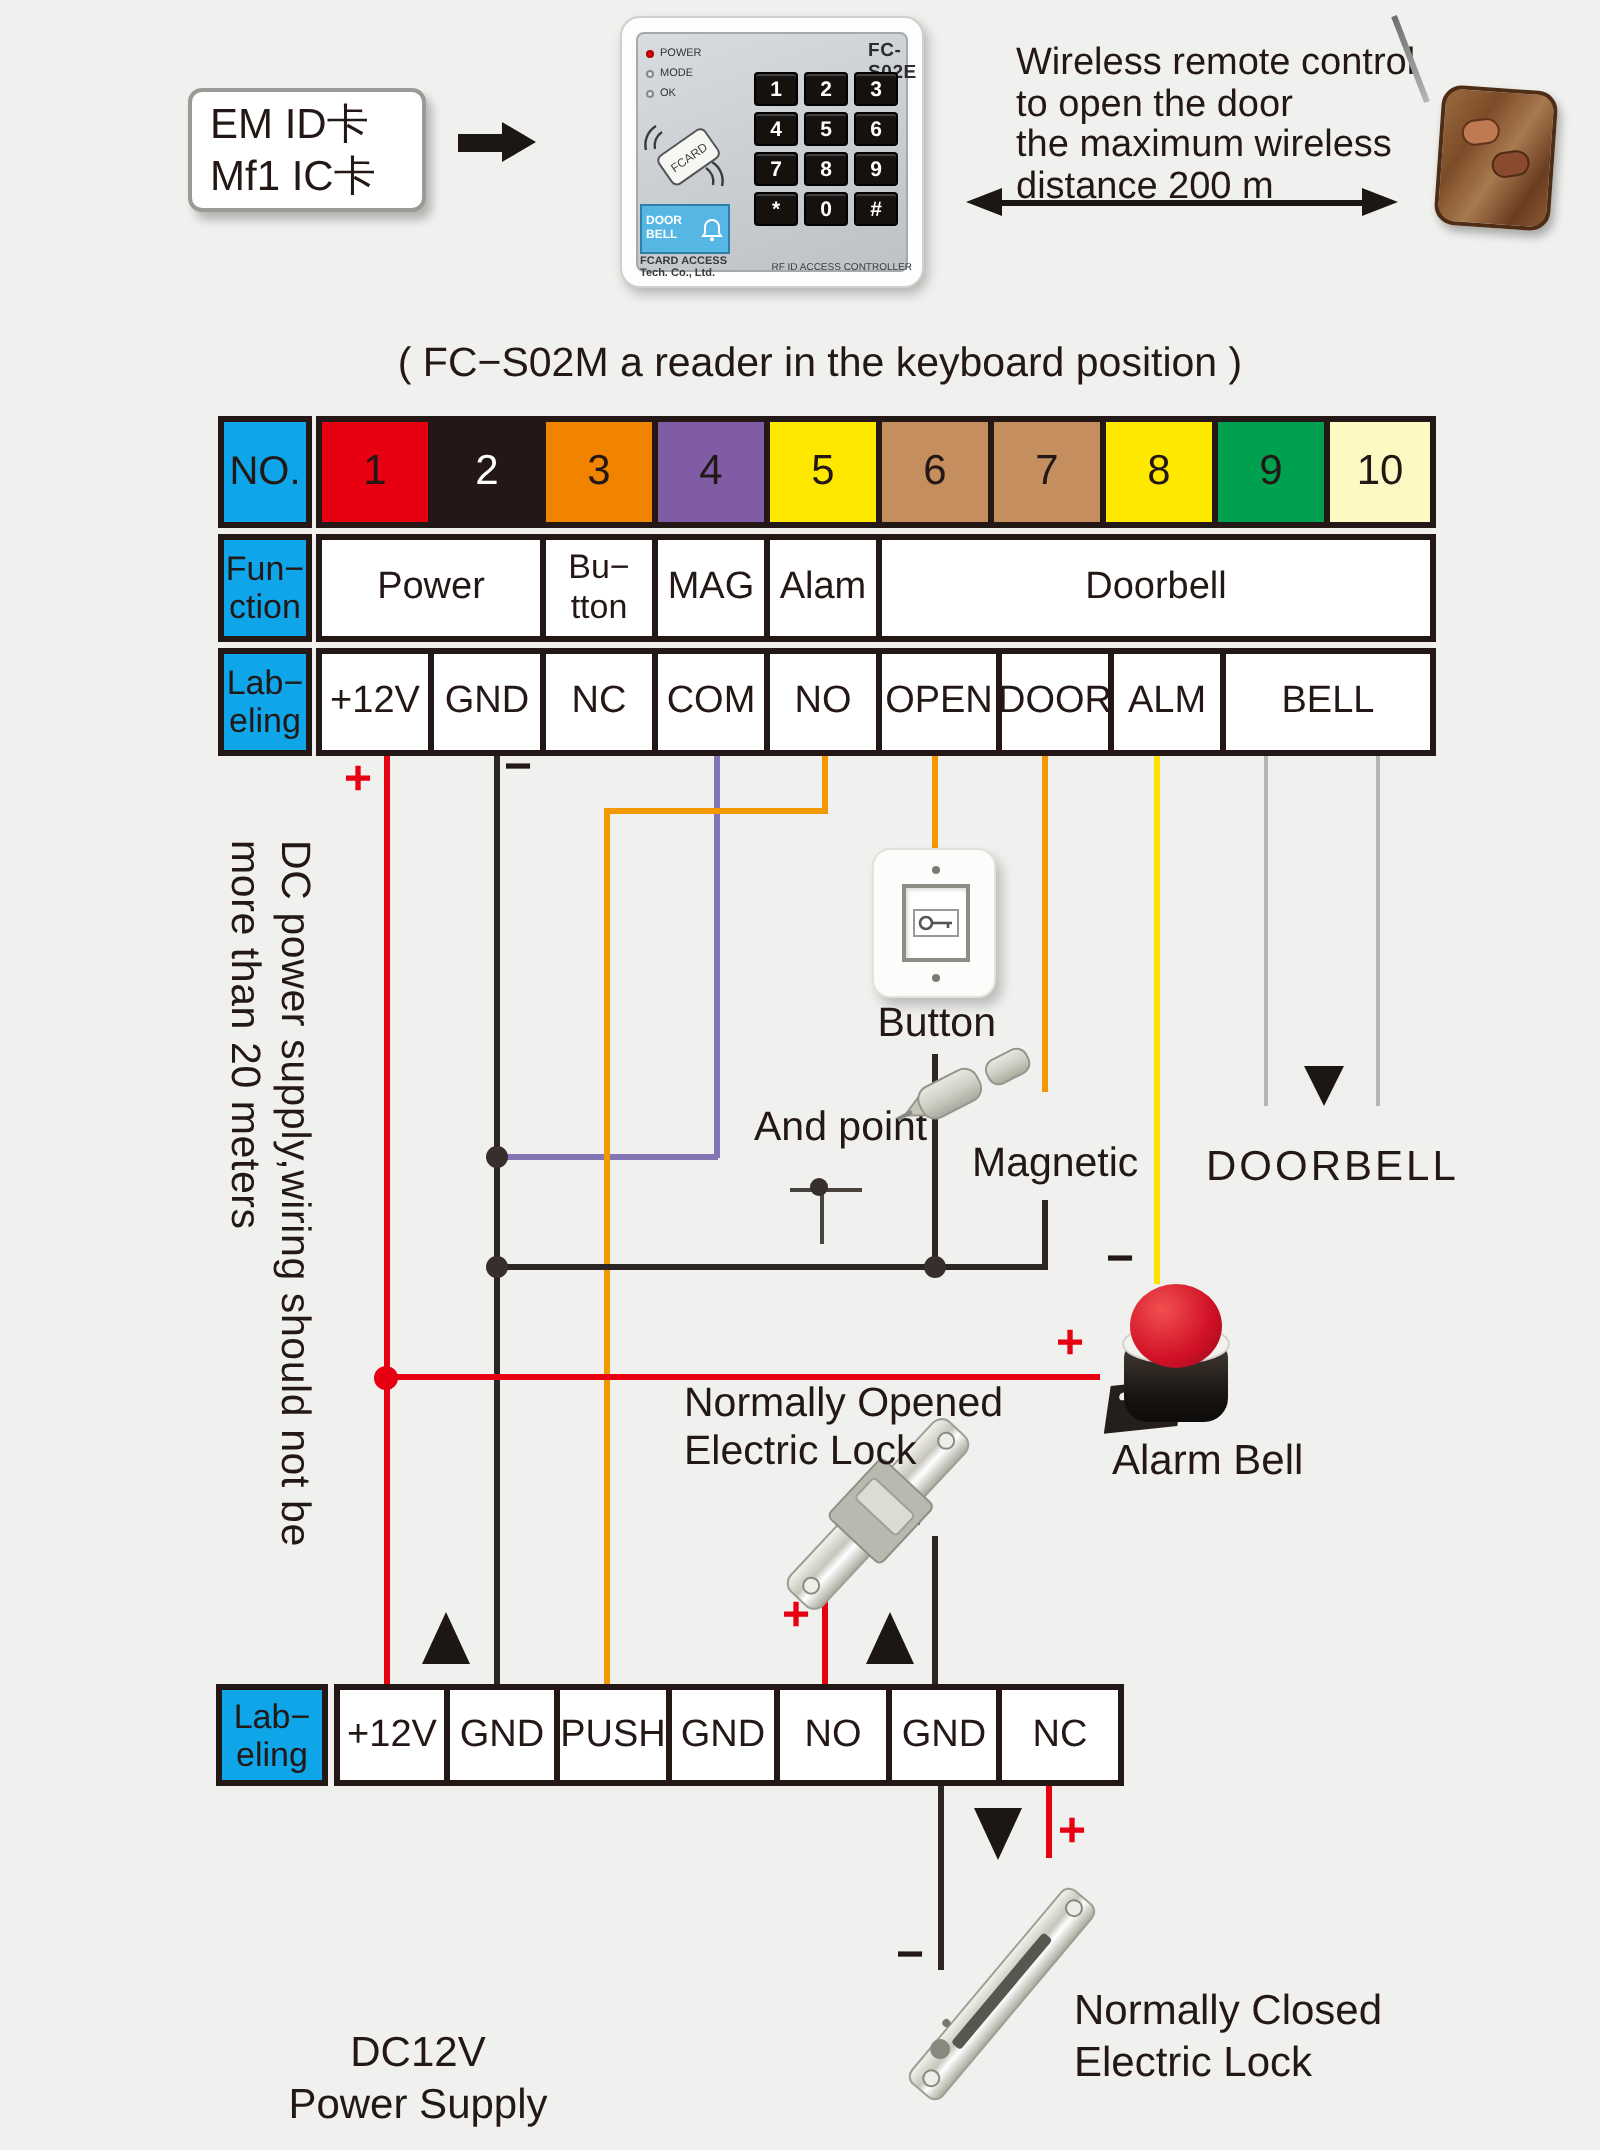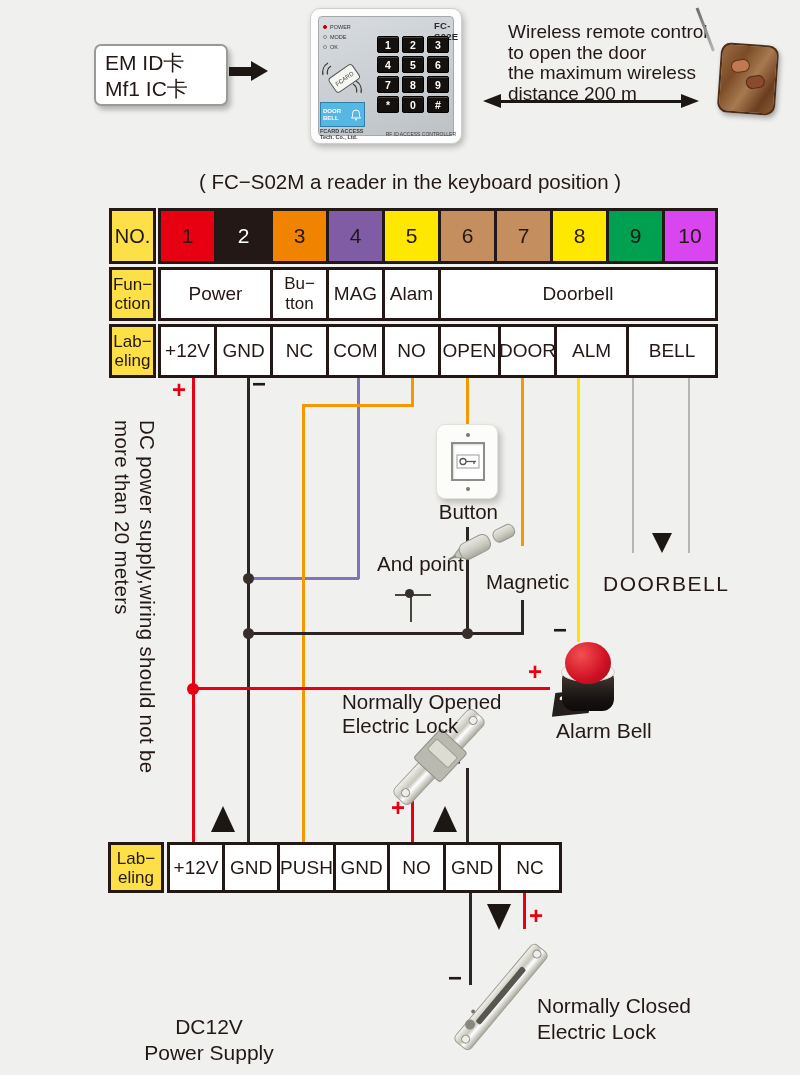--- a/index.html
+++ b/index.html
@@ -28,21 +28,21 @@
   
   .tri-up { position:absolute; width:0; height:0;
     border-left:12px solid transparent; border-right:12px solid transparent;
     border-bottom:26px solid #1d1714; }
   .tri-down { position:absolute; width:0; height:0;
     border-left:12px solid transparent; border-right:12px solid transparent;
     border-top:26px solid #1d1714; }
   .tri-down.small { border-left-width:10px; border-right-width:10px; border-top-width:20px; }
 
   
-  .em-box { left:94px; top:44px; width:134px; height:62px; background:#fff;
+  .em-box { left:94px; top:44px; width:119px; height:62px; background:#fff;
     border:2px solid #9a9a96; border-radius:7px; box-shadow:3px 4px 5px rgba(0,0,0,.25);
     font-size:21px; line-height:26px; padding:4px 0 0 9px; }
   .arrow-shaft { left:229px; top:67px; width:22px; height:9px; background:#1d1714; }
   .arrow-head { left:251px; top:61px; width:0; height:0;
     border-top:10px solid transparent; border-bottom:10px solid transparent;
     border-left:17px solid #1d1714; }
 
   .keypad { left:310px; top:8px; width:152px; height:136px; background:#fdfdfd;
     border:1px solid #cfcfcb; border-radius:10px; box-shadow:2px 3px 6px rgba(0,0,0,.25); }
   .kp-panel { position:absolute; left:7px; top:7px; right:7px; bottom:7px;
@@ -77,21 +77,21 @@
     background:linear-gradient(120deg,#9a6a42,#7c4c28 30%,#a87a50 55%,#6b3d20 80%,#8a5a34);
     box-shadow:2px 3px 5px rgba(0,0,0,.3); }
   .rm-btn1 { position:absolute; left:9px; top:14px; width:19px; height:13px; border-radius:7px;
     background:#c07a52; border:1px solid #5f3319; transform:rotate(-12deg); }
   .rm-btn2 { position:absolute; left:25px; top:29px; width:19px; height:13px; border-radius:7px;
     background:#8a4a2e; border:1px solid #4f2a14; transform:rotate(-12deg); }
 
   .caption { left:100px; top:170px; width:620px; font-size:20.5px; text-align:center; }
 
   
-  .hdr-cell { position:absolute; left:109px; width:47px; background:#fde047;
+  .hdr-cell { position:absolute; left:109px; width:47px; background:#0ea5e9;
     border:3px solid #231815; display:flex; align-items:center; justify-content:center;
     font-size:17px; line-height:19px; text-align:center; white-space:pre-line; }
   .row-box { position:absolute; left:158px; width:560px; border:3px solid #231815;
     display:flex; background:#fff; }
   .cell { border-right:3px solid #231815; display:flex; align-items:center; justify-content:center;
     font-size:19px; white-space:pre-line; text-align:center; line-height:20px; }
   .cell:last-child { border-right:none; }
   .num-cell { font-size:21px; }
 
   .bot-hdr { left:108px; top:842px; width:56px; height:51px; }
@@ -217,21 +217,21 @@
   <div class="row-box" style="top:208px;height:56px">
     <div class="cell num-cell" style="width: 56px; background: rgb(230, 0, 18); color: rgb(35, 24, 21);">1</div>
     <div class="cell num-cell" style="width: 56px; background: rgb(35, 24, 21); color: rgb(255, 255, 255);">2</div>
     <div class="cell num-cell" style="width: 56px; background: rgb(240, 131, 0); color: rgb(35, 24, 21);">3</div>
     <div class="cell num-cell" style="width: 56px; background: rgb(127, 92, 164); color: rgb(35, 24, 21);">4</div>
     <div class="cell num-cell" style="width: 56px; background: rgb(255, 232, 0); color: rgb(35, 24, 21);">5</div>
     <div class="cell num-cell" style="width: 56px; background: rgb(196, 142, 94); color: rgb(35, 24, 21);">6</div>
     <div class="cell num-cell" style="width: 56px; background: rgb(196, 142, 94); color: rgb(35, 24, 21);">7</div>
     <div class="cell num-cell" style="width: 56px; background: rgb(255, 232, 0); color: rgb(35, 24, 21);">8</div>
     <div class="cell num-cell" style="width: 56px; background: rgb(0, 160, 81); color: rgb(35, 24, 21);">9</div>
-    <div class="cell num-cell" style="flex: 1 1 0%; background: #d946ef; color: rgb(35, 24, 21);">10</div>
+    <div class="cell num-cell" style="flex: 1 1 0%; background: #fef9c3; color: rgb(35, 24, 21);">10</div>
   </div>
 
   <div class="hdr-cell" style="top:267px;height:54px">Fun−
 ction</div>
   <div class="row-box" style="top:267px;height:54px">
     <div class="cell" style="width:112px">Power</div>
     <div class="cell" style="width:56px;font-size:17px">Bu−
 tton</div>
     <div class="cell" style="width:56px">MAG</div>
     <div class="cell" style="width:56px">Alam</div>
@@ -241,21 +241,21 @@
   <div class="hdr-cell" style="top:324px;height:54px">Lab−
 eling</div>
   <div class="row-box" style="top:324px;height:54px">
     <div class="cell" style="width:56px">+12V</div>
     <div class="cell" style="width:56px">GND</div>
     <div class="cell" style="width:56px">NC</div>
     <div class="cell" style="width:56px">COM</div>
     <div class="cell" style="width:56px">NO</div>
     <div class="cell" style="width:60px">OPEN</div>
     <div class="cell" style="width:56px">DOOR</div>
-    <div class="cell" style="width:72px">ALM</div>
+    <div class="cell" style="width:56px">ALM</div>
     <div class="cell" style="flex:1">BELL</div>
   </div>
 
   <div class="wire v w-red" style="left:192px;top:378px;height:464px"></div>
   <div class="wire v w-black" style="left:247px;top:378px;height:464px"></div>
   <div class="wire v w-purple" style="left:357px;top:378px;height:201px"></div>
   <div class="wire h w-purple" style="left:249px;top:577px;width:110px"></div>
   <div class="wire v w-orange" style="left:411px;top:378px;height:29px"></div>
   <div class="wire h w-orange" style="left:302px;top:404px;width:112px"></div>
   <div class="wire v w-orange" style="left:302px;top:404px;height:438px"></div>

